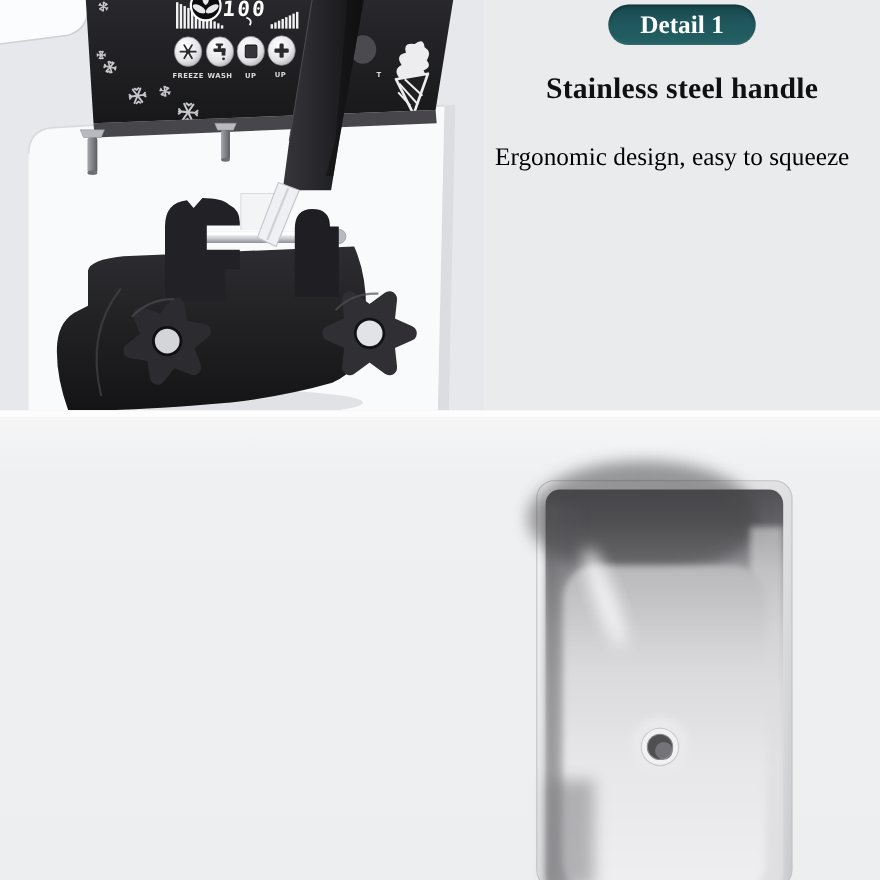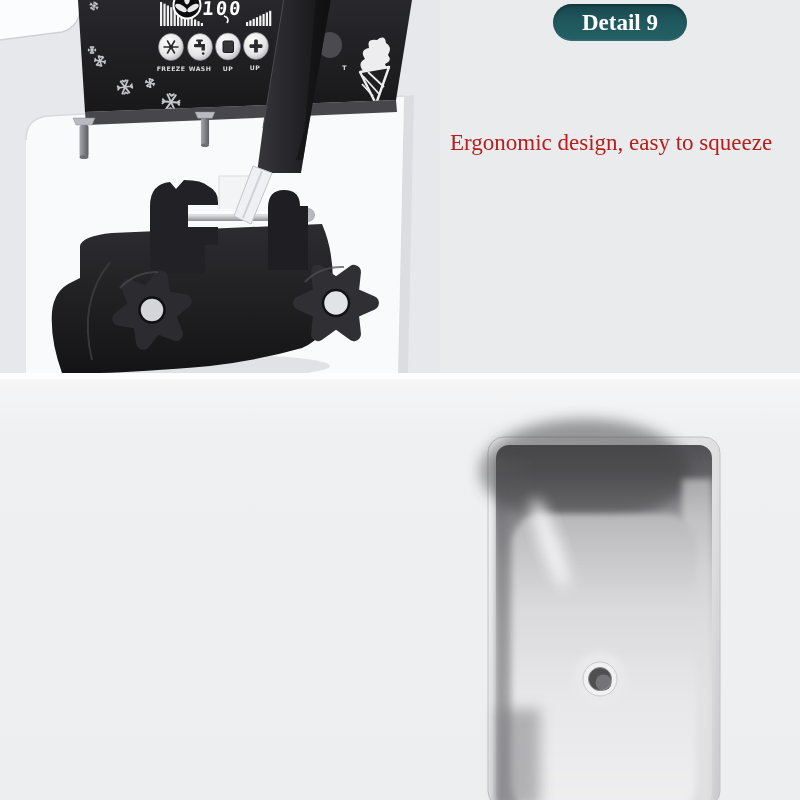--- a/index.html
+++ b/index.html
@@ -12,21 +12,21 @@
       background:linear-gradient(180deg,#f6f6f7 0%,#eff0f1 12%,#edeef0 100%);}
   
   .badge{position:absolute;display:flex;align-items:center;justify-content:center;
       background:linear-gradient(180deg,#17474d 0%,#1f575d 45%,#236064 100%);
       border-radius:19px;color:#ffffff;font-weight:bold;font-size:23px;
       box-shadow:inset 0 2px 3px rgba(0,0,0,.28), inset 0 -1px 2px rgba(255,255,255,.12);}
   #badge1{left:553px;top:4px;width:134px;height:37px;}
   
   .h-top{position:absolute;left:440px;top:65px;width:360px;text-align:center;
       font-size:27px;font-weight:bold;color:#101010;letter-spacing:.2px;}
-  .p-top{position:absolute;left:450px;width:350px;font-size:23px;color:#b91c1c;}
+  .p-top{position:absolute;left:450px;width:350px;font-size:23px;color:#000000;}
   #p1a{top:130px;} #p1b{top:182px;}
   svg{display:block;}
   .photo{position:absolute;}
 </style>
 </head>
 <body>
 
 <div id="app">
 
   <div class="section-top">
@@ -220,21 +220,22 @@
           <path d="M120,288 Q135,272 158,272" fill="none" stroke="#4a4a50" stroke-width="2" opacity=".7"></path>
         </g>
         <g>
           <path d="M372,303 L351.6,312 L354,334.2 L336,321 L318,334.2 L320.4,312 L300,303 L320.4,294 L318,271.8 L336,285 L354,271.8 L351.6,294 Z" fill="#303034" stroke="#303034" stroke-width="14" stroke-linejoin="round"></path>
           <circle cx="336" cy="303" r="13" fill="#e2e3e6" stroke="#131316" stroke-width="2.5"></circle>
           <path d="M305,282 Q320,266 344,267" fill="none" stroke="#4e4e54" stroke-width="2" opacity=".7"></path>
         </g>
       </g>
     </svg>
 
-    <div class="badge" id="badge1">Detail 9</div>
+    <div class="badge" id="badge1">Detail 1</div>
+    <div class="h-top">Stainless steel handle</div>
     <div class="p-top" id="p1a">Ergonomic design, easy to squeeze</div>
   </div>
 
   <div class="divider"></div>
 
   <div class="section-bottom">
 
     <svg class="photo" style="left:400px;top:0" width="400" height="421" viewBox="0 0 400 421">
       <defs>
         <linearGradient id="rimGrad" x1="0" y1="0" x2="1" y2="1">

